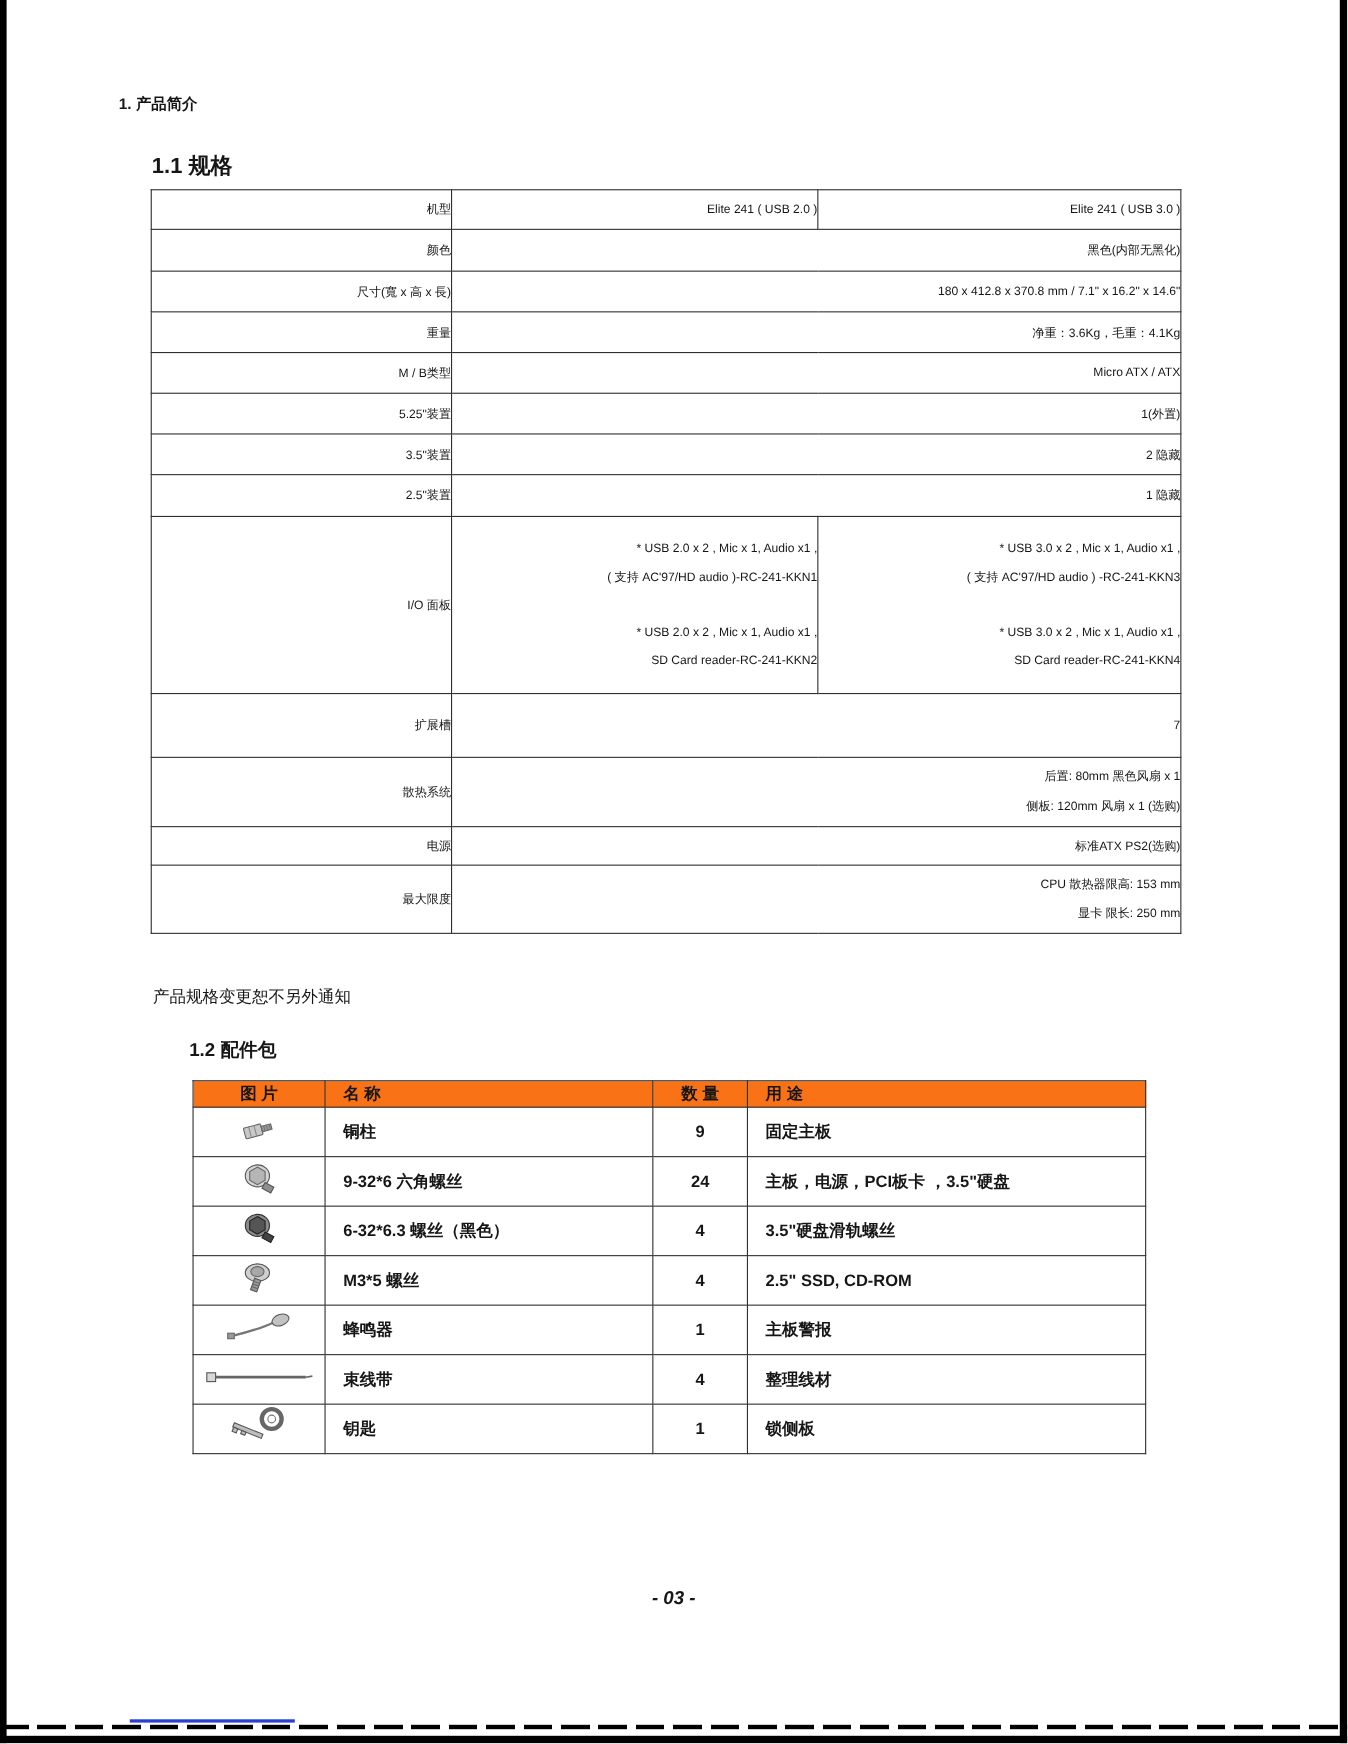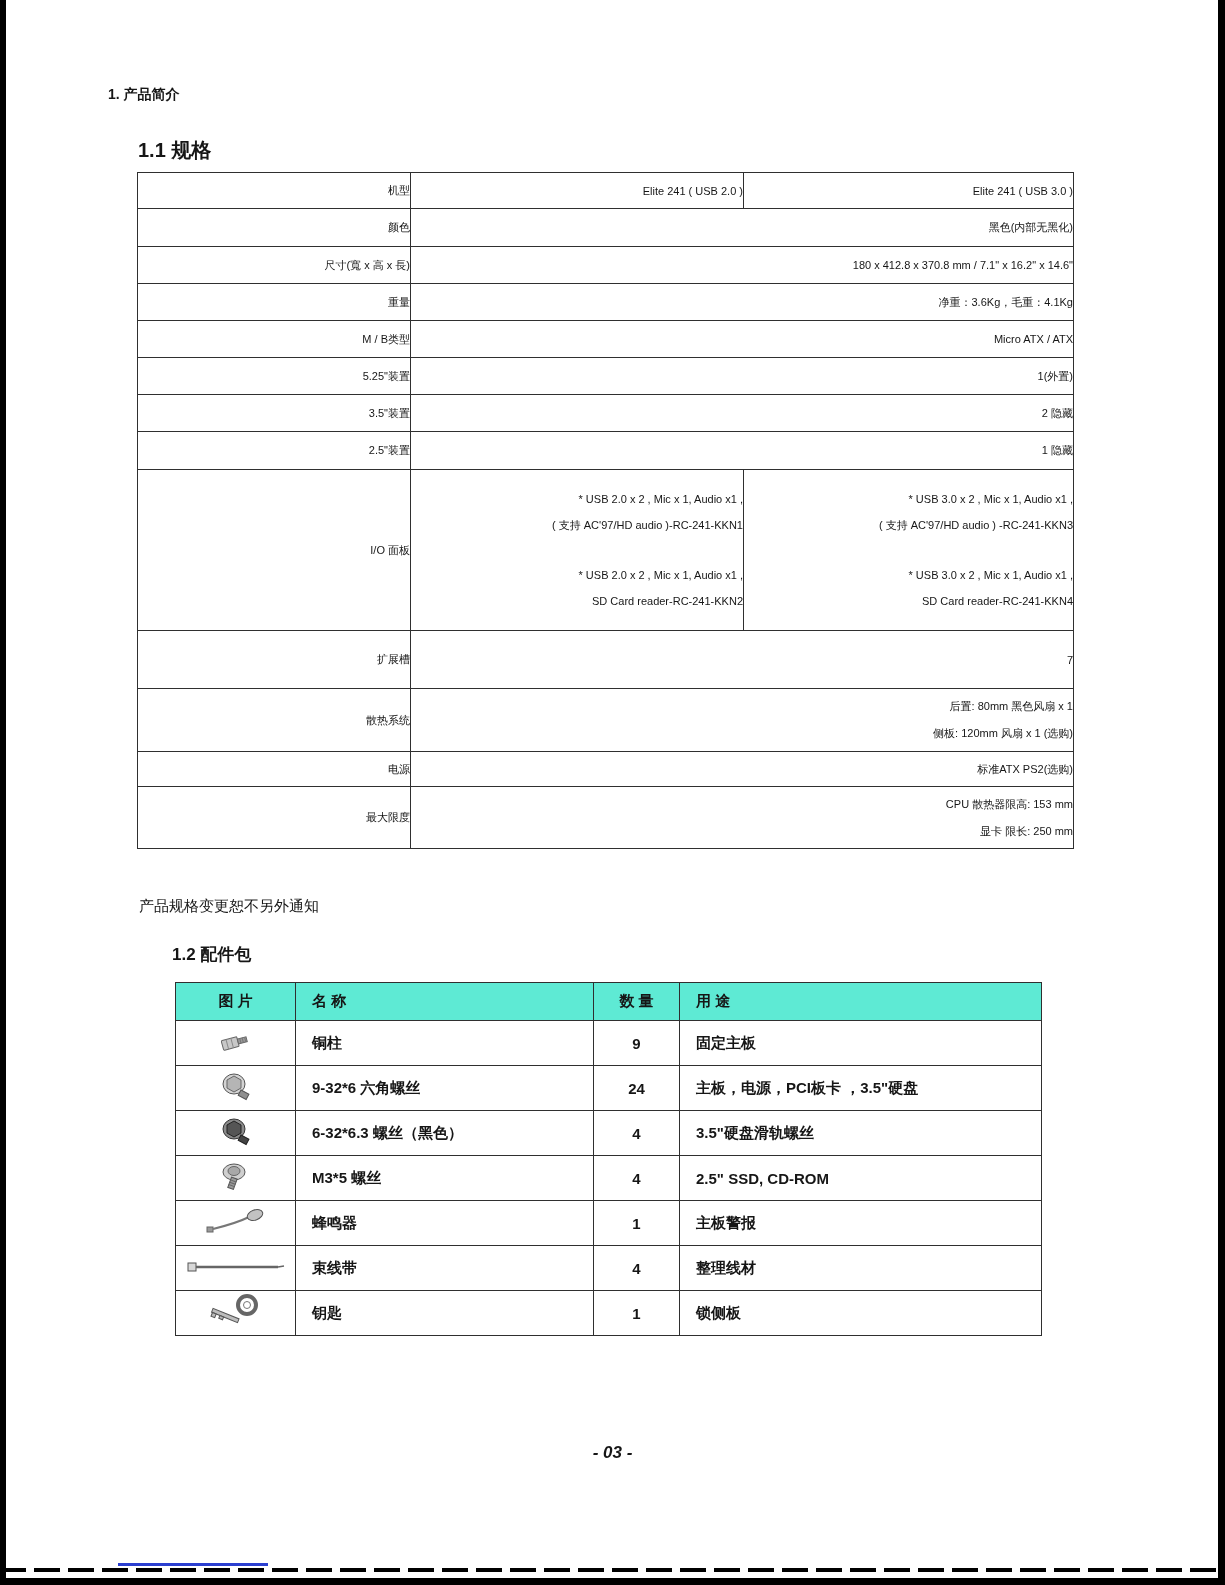--- a/index.html
+++ b/index.html
@@ -39,21 +39,21 @@
   tr.h35 td{height:35px}  tr.h62 td{height:62px}
   .two-line { line-height:27px; }
   .io-cell { padding-top:16px; padding-bottom:16px; }
   .io-line { line-height:26px;margin-left:19px; }
   .io-gap  { height:24px; }
 
   
   .acc-wrap { position:absolute; left:175px; top:982px; }
   .acc { width:866px; table-layout:fixed; }
   .acc th, .acc td { border:1.5px solid #2f2f2f; font-size:15px; font-weight:bold; vertical-align:middle; }
-  .acc thead th { background:#5eead4; height:38px; text-align:left; padding-left:16px; }
+  .acc thead th { background:#f97316; height:24px; text-align:left; padding-left:16px; }
   .acc thead th.pic { text-align:center; padding-left:0; }
   .acc thead th.qty { text-align:center; padding-left:0; }
   .acc td { height:45px; }
   .acc td.pic { text-align:center; }
   .acc td.nm  { padding-left:16px; }
   .acc td.qty { text-align:center; }
   .acc td.use { padding-left:16px; }
   .icon { display:inline-block; line-height:0; }
 </style>
 </head>

